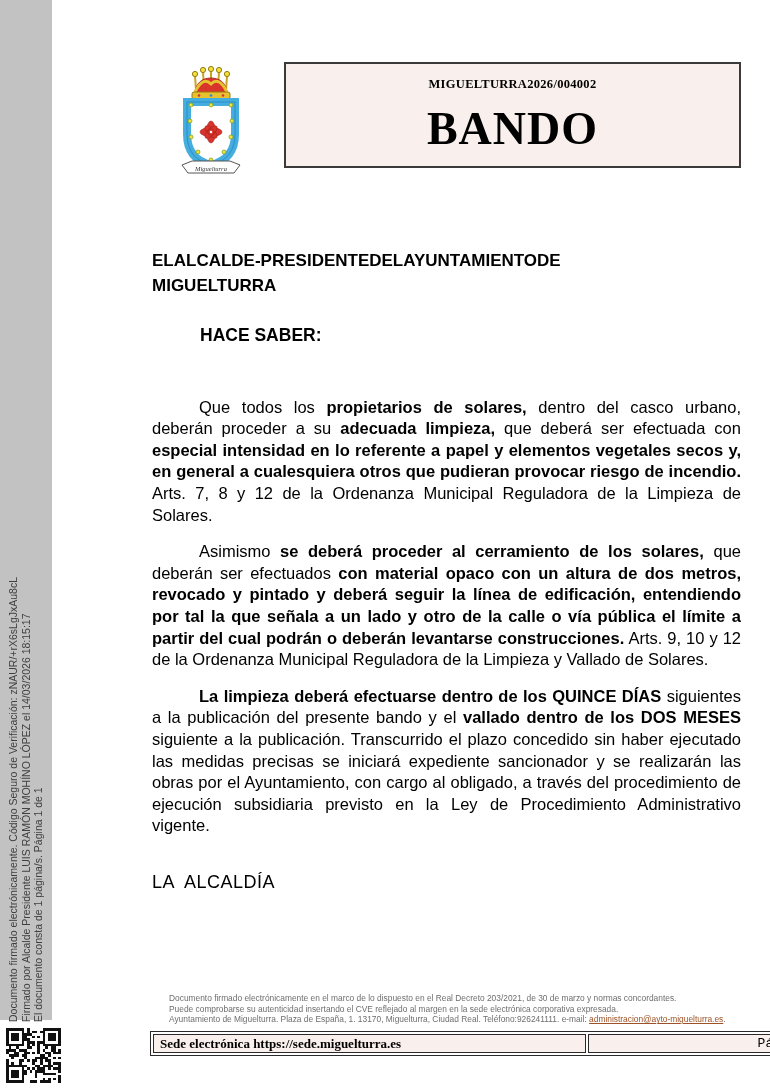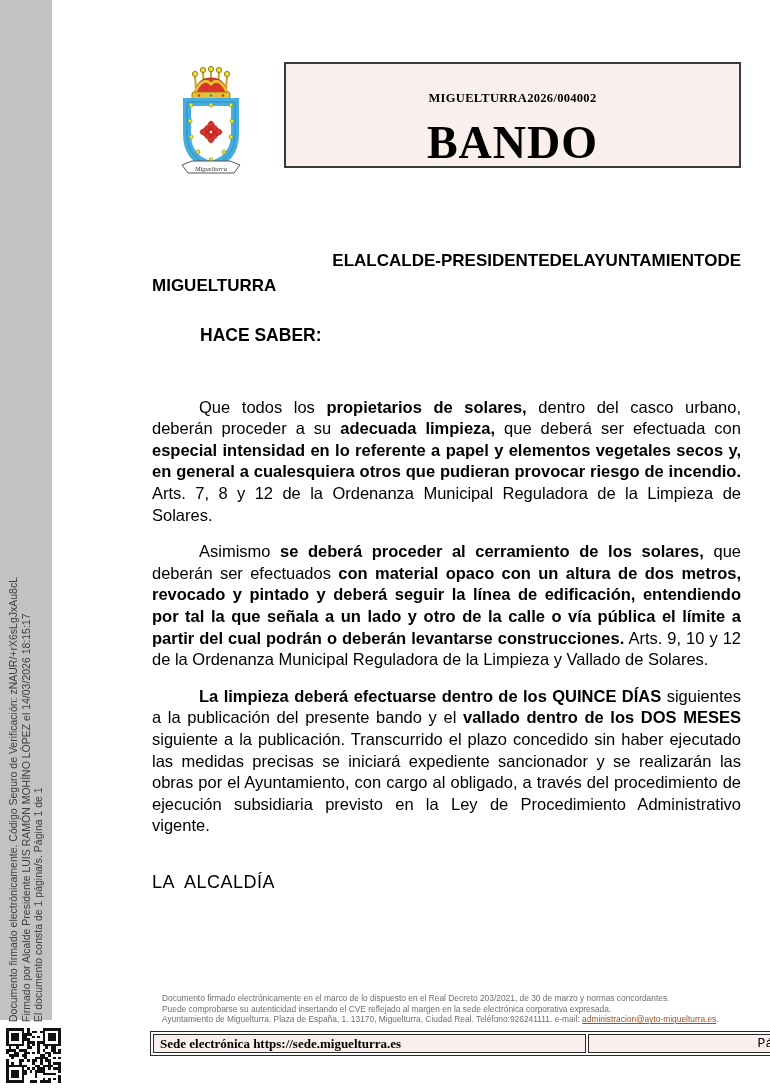--- a/index.html
+++ b/index.html
@@ -22,35 +22,35 @@
 
   
   .coa { position:absolute; left:179px; top:64px; width:64px; height:112px; }
 
   
   .title-box {
     position:absolute; left:284px; top:62px; width:457px; height:106px;
     background:#f9efec; border:2px solid #3a3a3a; text-align:center;
     font-family:"Liberation Serif", serif;
   }
-  .title-ref { margin-top:27px; font-size:12.5px; font-weight:bold; letter-spacing:0.3px; }
+  .title-ref { margin-top:13px; font-size:12.5px; font-weight:bold; letter-spacing:0.3px; }
   .title-main { margin-top:10px; font-size:46px; font-weight:bold; letter-spacing:1px; }
 
   
   .content { position:absolute; left:152px; top:248px; width:589px; font-size:16.5px; line-height:21.6px; }
   .heading { font-weight:bold; font-size:17px; line-height:25px; }
-  .heading-line1 { display:flex; justify-content:flex-end; }
+  .heading-line1 { display:flex; justify-content:flex-start; }
   .salutation { margin-top:27px; padding-left:48px; font-weight:bold; font-size:17.5px; }
   .para { margin-top:15px; text-align:justify; text-indent:47px; }
   .para.first { margin-top:50px; }
   .signature { margin-top:35px; padding-right:68px; font-size:18px; white-space:pre; letter-spacing:0.5px; }
 
   
   .smallprint {
-    position:absolute; left:162px; top:993px; width:589px;
+    position:absolute; left:169px; top:993px; width:589px;
     font-size:8.4px; line-height:10.6px; color:#6e6e6e;
   }
   .email-link { color:#9c5226; text-decoration:underline; cursor:pointer; }
 
   
   .footer-bar {
     position:absolute; left:150px; top:1031px; width:680px;
     border:1px solid #2a2a2a; padding:2px; display:flex; gap:2px;
     font-family:"Liberation Serif", serif; font-size:13px;
   }

